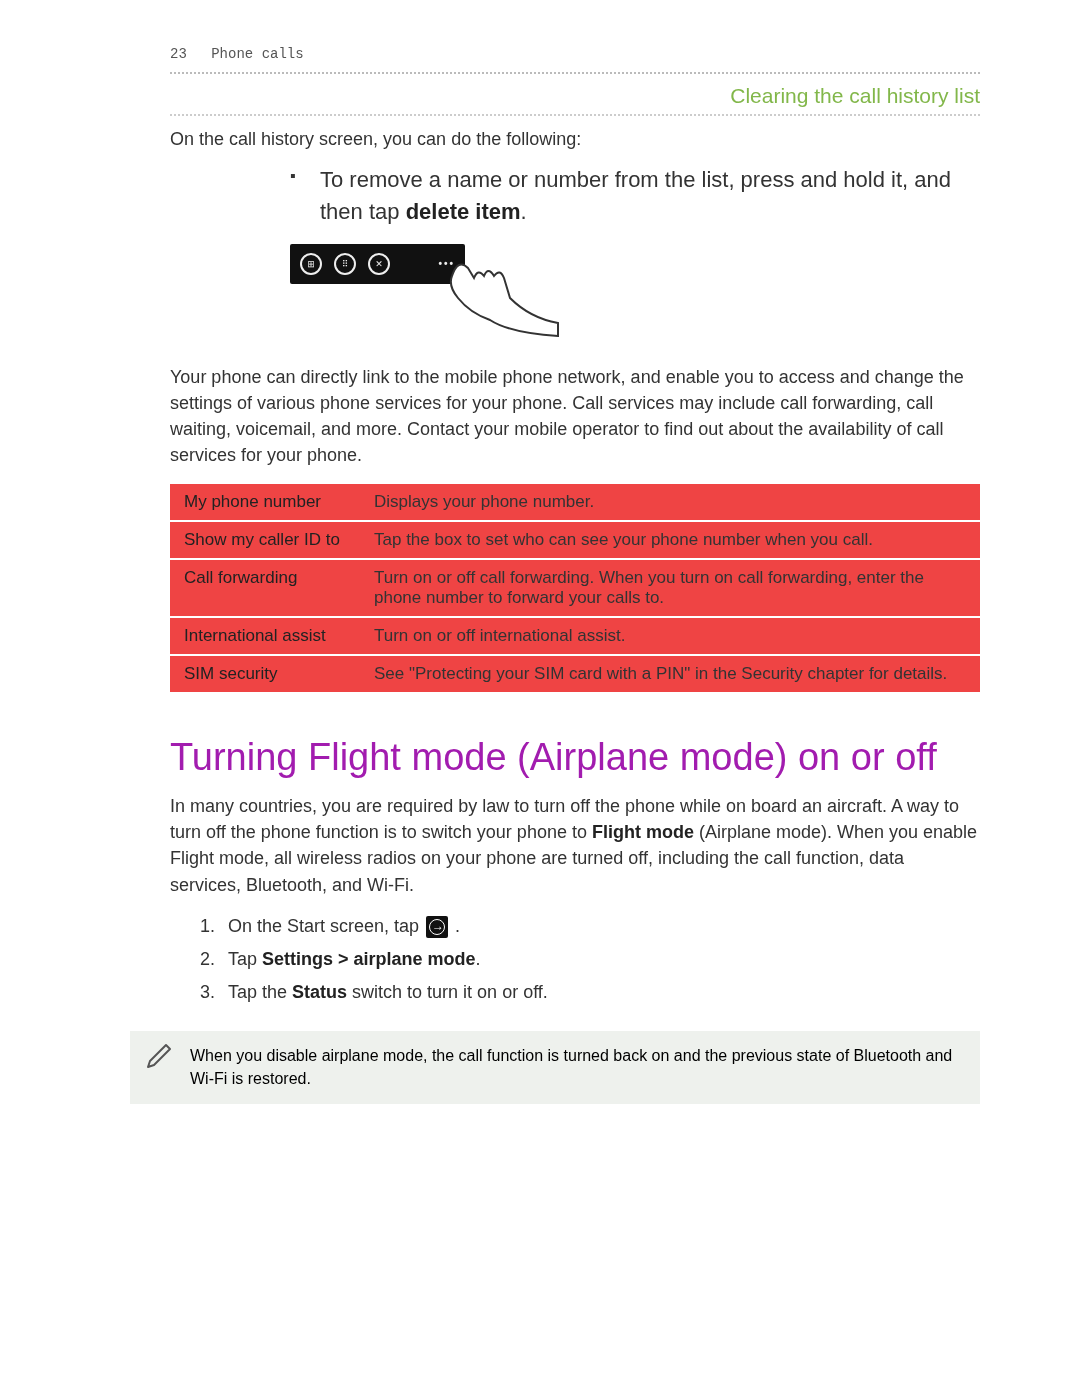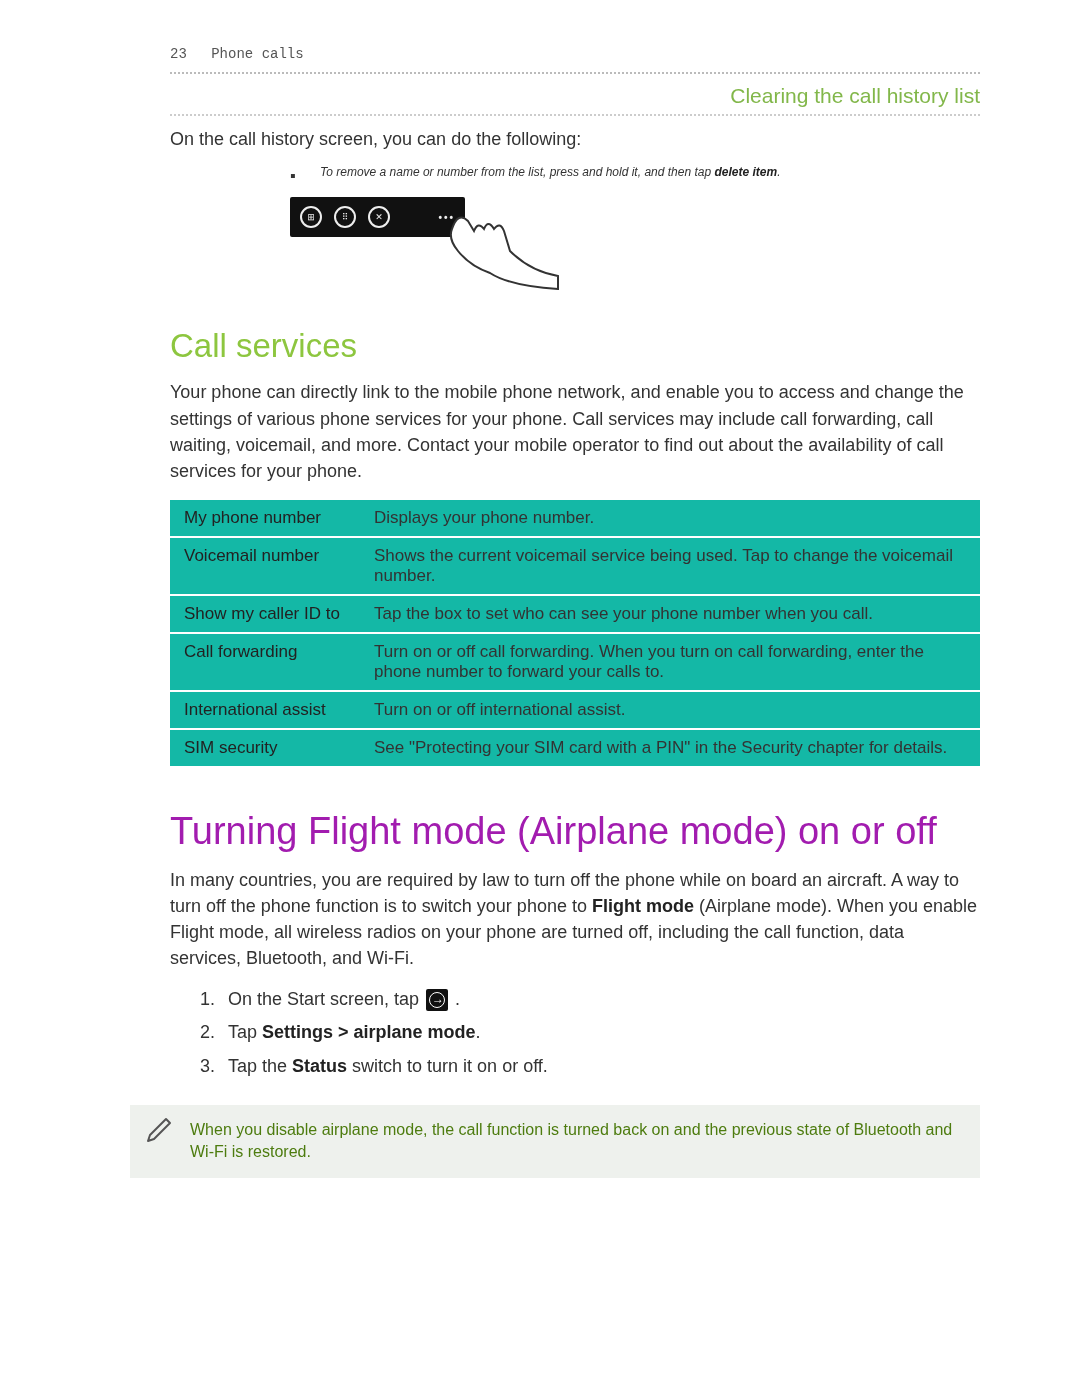--- a/index.html
+++ b/index.html
@@ -46,24 +46,23 @@
     font-weight: 300;
   }
   .bullets {
     margin: 12px 0 0 120px;
   }
   .bullets li {
     list-style: none;
     position: relative;
     padding-left: 30px;
     margin-bottom: 16px;
-    font-size: 12px;
+    font-size: 22px;
     line-height: 1.45;
     font-weight: 300;
-    font-style: italic;
   }
   .bullets li::before {
     content: "▪";
     position: absolute;
     left: 0;
     top: 0;
     font-size: 16px;
     color: #333;
   }
   .bold { font-weight: 600; color: #222; }
@@ -106,21 +105,21 @@
     margin: 30px 0 14px 0;
   }
   .para { margin-bottom: 16px; }
 
   .settings-table {
     margin: 12px 0 40px 0;
     border-collapse: collapse;
     width: 100%;
   }
   .settings-table tr {
-    background: #14b8a6;
+    background: #ef4444;
   }
   .settings-table td {
     padding: 8px 14px;
     font-size: 17px;
     font-weight: 300;
     border-bottom: 2px solid #fff;
     vertical-align: top;
   }
   .settings-table td:first-child {
     width: 190px;
@@ -174,21 +173,21 @@
     left: 6px; top: 2px;
   }
 
   .note-box {
     background: #eef1ed;
     margin: 26px 0 0 -40px;
     padding: 14px 18px 14px 60px;
     position: relative;
     font-size: 16px;
     line-height: 1.4;
-    color: #4d7c0f;
+    color: #000000;
     font-weight: 300;
   }
   .note-box .pencil {
     position: absolute;
     left: 14px; top: 12px;
     width: 28px; height: 28px;
   }
 </style>
 </head>
 <body>
@@ -217,34 +216,29 @@
       <div class="tb-circle">⊞</div>
       <div class="tb-circle">⠿</div>
       <div class="tb-circle">✕</div>
       <div class="tb-dots">•••</div>
     </div>
     <svg class="hand" viewBox="0 0 120 90">
       <path d="M 12 28 Q 18 10, 28 20 L 34 30 Q 38 20, 44 28 Q 48 18, 54 28 Q 60 20, 64 30 L 70 50 Q 90 70, 118 75 L 118 88 Q 70 85, 50 72 Q 30 65, 18 50 Q 8 38, 12 28 Z" fill="#fff" stroke="#333" stroke-width="2"></path>
     </svg>
   </div>
 
-  <div class="h1">Call services</div>
 
   <div class="body-text para">Your phone can directly link to the mobile phone network, and enable you to access and change the settings of various phone services for your phone. Call services may include call forwarding, call waiting, voicemail, and more. Contact your mobile operator to find out about the availability of call services for your phone.</div>
 
 
   <table class="settings-table">
     <tbody id="rows-body">
         <tr>
           <td>My phone number</td>
           <td>Displays your phone number.</td>
-        </tr>
-        <tr>
-          <td>Voicemail number</td>
-          <td>Shows the current voicemail service being used. Tap to change the voicemail number.</td>
         </tr>
         <tr>
           <td>Show my caller ID to</td>
           <td>Tap the box to set who can see your phone number when you call.</td>
         </tr>
         <tr>
           <td>Call forwarding</td>
           <td>Turn on or off call forwarding. When you turn on call forwarding, enter the phone number to forward your calls to.</td>
         </tr>
         <tr>

